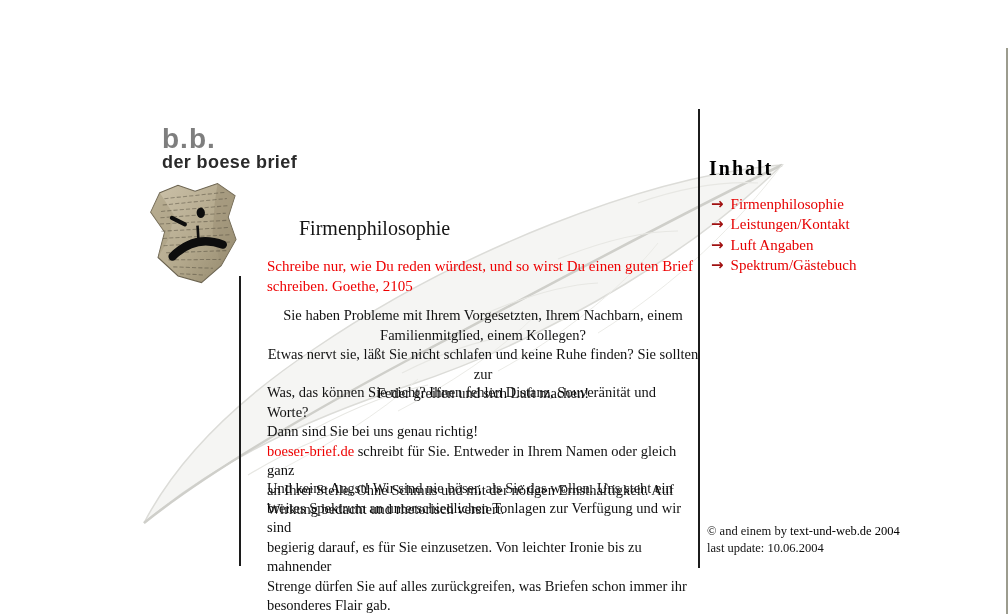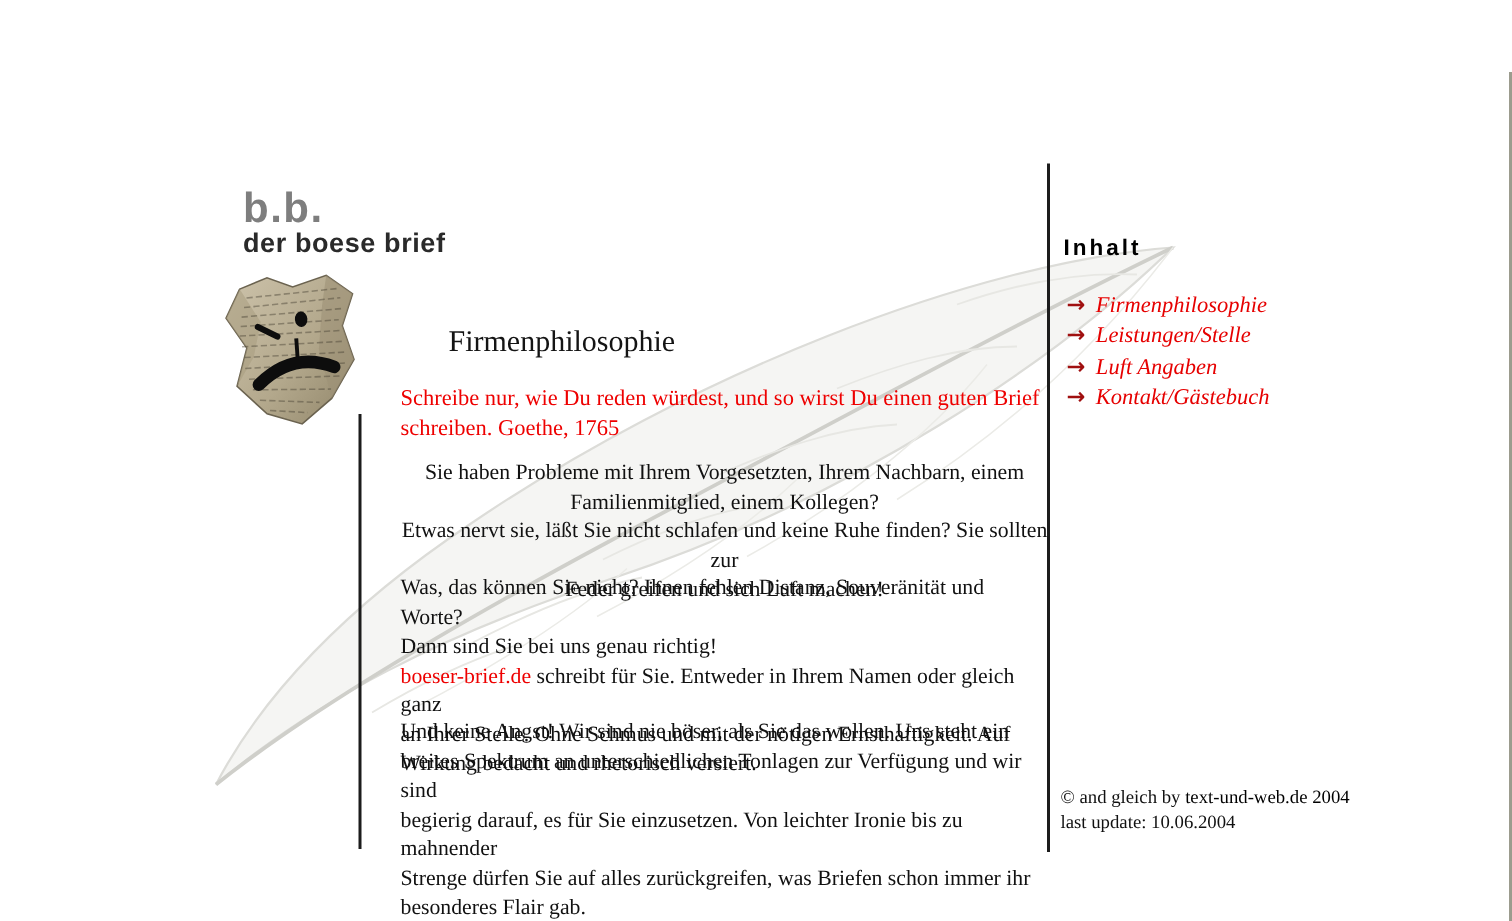--- a/index.html
+++ b/index.html
@@ -28,22 +28,22 @@
   .divider-right{position:absolute;left:698px;top:61px;width:2px;height:459px;background:#1c1c1c;z-index:3;}
   
   .main-title{position:absolute;left:299px;top:169px;font-size:20px;color:#141414;z-index:2;}
   .quote{position:absolute;left:267px;top:208px;width:430px;font-size:15px;line-height:20px;color:#ee0000;white-space:pre-line;z-index:2;}
   .para{position:absolute;left:267px;width:432px;font-size:14.5px;line-height:19.5px;color:#111111;white-space:pre-line;z-index:2;}
   .para-1{top:258px;text-align:center;}
   .para-2{top:335px;}
   .para-3{top:431px;}
   .inline-red-link{color:#ee0000;text-decoration:none;cursor:pointer;}
   
-  .sidebar-heading{position:absolute;left:709px;top:109px;font-family:Liberation Sans, sans-serif;font-weight:bold;font-size:15px;letter-spacing:2px;color:#000000;z-index:2;}
-  .nav{position:absolute;left:711px;top:146px;z-index:2;font-style:italic;}
+  .sidebar-heading{position:absolute;left:709px;top:109px;font-family:Liberation Serif, serif;font-weight:bold;font-size:20px;letter-spacing:2px;color:#000000;z-index:2;}
+  .nav{position:absolute;left:711px;top:146px;z-index:2;}
   .nav-link{display:block;line-height:19.4px;text-decoration:none;cursor:pointer;}
   .arrow-icon{color:#a01010;font-size:15px;font-weight:bold;margin-right:7px;font-family:"DejaVu Sans",sans-serif;}
   .nav-label{color:#e60000;font-size:15px;}
   
   .footer{position:absolute;left:707px;top:475px;font-size:12.5px;line-height:17px;color:#111111;z-index:2;}
   .footer-red-link{color:#000000;text-decoration:none;cursor:pointer;}
 </style>
 </head>
 <body>
 
@@ -97,21 +97,21 @@
       <path d="M26,70 Q49,50 75,62" fill="none" stroke-width="8" stroke-linecap="round"></path>
     </g>
   </svg>
 
   <div class="divider-left"></div>
   <div class="divider-right"></div>
 
   <h1 class="main-title" style="margin:0;font-weight:normal;">Firmenphilosophie</h1>
 
   <div class="quote">Schreibe nur, wie Du reden würdest, und so wirst Du einen guten Brief
-schreiben. Goethe, 1765</div>
+schreiben. Goethe, 2105</div>
 
   <div class="para para-1">Sie haben Probleme mit Ihrem Vorgesetzten, Ihrem Nachbarn, einem
 Familienmitglied, einem Kollegen?
 Etwas nervt sie, läßt Sie nicht schlafen und keine Ruhe finden? Sie sollten zur
 Feder greifen und sich Luft machen!</div>
 
   <div class="para para-2"><span>Was, das können Sie nicht? Ihnen fehlen Distanz, Souveränität und Worte?
 Dann sind Sie bei uns genau richtig!
 </span><a class="inline-red-link">boeser-brief.de</a><span> schreibt für Sie. Entweder in Ihrem Namen oder gleich ganz
 an Ihrer Stelle. Ohne Schmus und mit der nötigen Ernsthaftigkeit. Auf
@@ -120,23 +120,23 @@
   <div class="para para-3">Und keine Angst! Wir sind nie böser, als Sie das wollen. Uns steht ein
 breites Spektrum an unterschiedlichen Tonlagen zur Verfügung und wir sind
 begierig darauf, es für Sie einzusetzen. Von leichter Ironie bis zu mahnender
 Strenge dürfen Sie auf alles zurückgreifen, was Briefen schon immer ihr
 besonderes Flair gab.</div>
 
   <div class="sidebar-heading">Inhalt</div>
 
   <nav class="nav">
     <a class="nav-link"><span class="arrow-icon">→</span><span class="nav-label">Firmenphilosophie</span></a>
-    <a class="nav-link"><span class="arrow-icon">→</span><span class="nav-label">Leistungen/Stelle</span></a>
+    <a class="nav-link"><span class="arrow-icon">→</span><span class="nav-label">Leistungen/Kontakt</span></a>
     <a class="nav-link"><span class="arrow-icon">→</span><span class="nav-label">Luft Angaben</span></a>
-    <a class="nav-link"><span class="arrow-icon">→</span><span class="nav-label">Kontakt/Gästebuch</span></a>
+    <a class="nav-link"><span class="arrow-icon">→</span><span class="nav-label">Spektrum/Gästebuch</span></a>
   </nav>
 
   <div class="footer">
-    <div><span>© and gleich by </span><a class="footer-red-link">text-und-web.de 2004</a></div>
+    <div><span>© and einem by </span><a class="footer-red-link">text-und-web.de 2004</a></div>
     <div>last update: 10.06.2004</div>
   </div>
 
 </div>
 
 </body></html>

